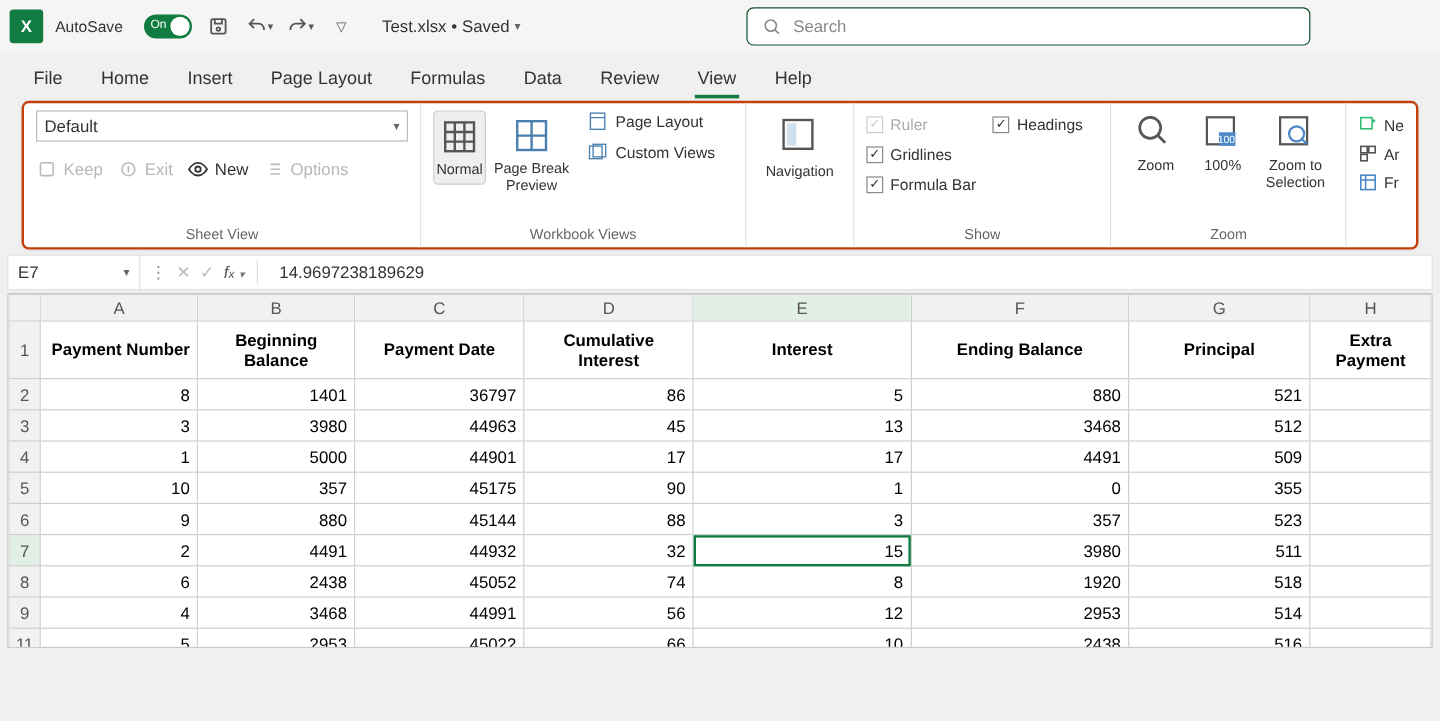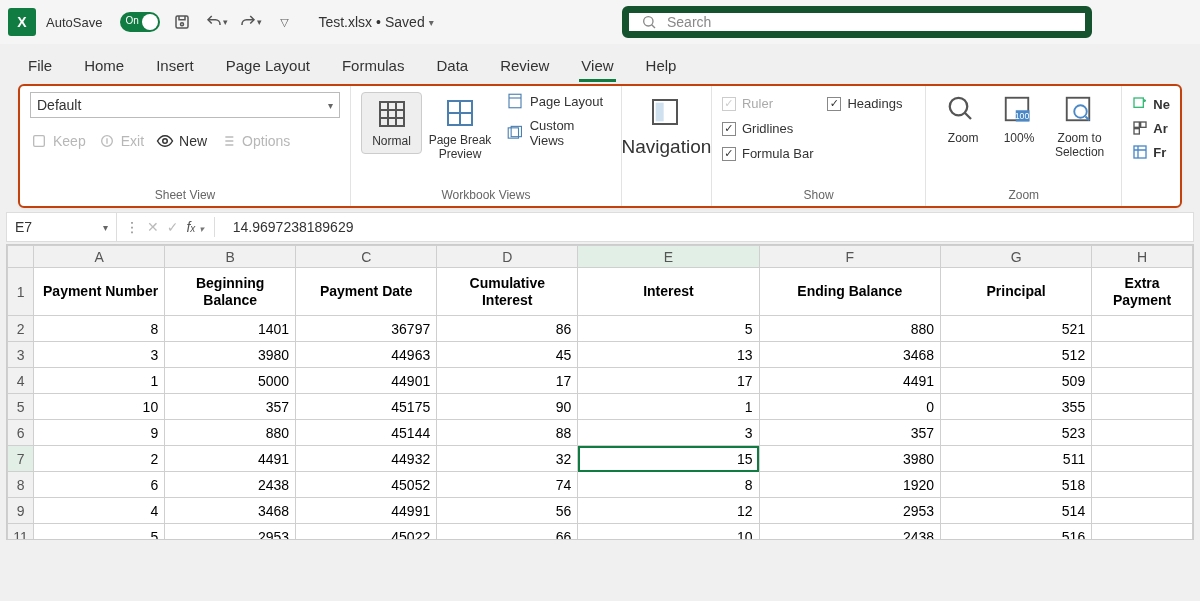--- a/index.html
+++ b/index.html
@@ -8,63 +8,63 @@
 
 .titlebar { height: 44px; background: #f5f5f5; display: flex; align-items: center; padding: 0 8px; gap: 10px; }
 .excel-icon { width: 28px; height: 28px; background: #107c41; border-radius: 3px; position: relative; display: flex; align-items: center; justify-content: center; color: #fff; font-weight: bold; font-size: 14px; }
 .autosave { display: flex; align-items: center; gap: 18px; font-size: 13px; }
 .toggle { width: 40px; height: 20px; background: #107c41; border-radius: 10px; position: relative; }
 .toggle::after { content: ""; position: absolute; right: 2px; top: 2px; width: 16px; height: 16px; background: #fff; border-radius: 50%; }
 .toggle-label { font-size: 10px; color: #fff; position: absolute; left: 5px; top: 3px; }
 .qat-icon { width: 24px; height: 24px; display: flex; align-items: center; justify-content: center; color: #555; cursor: pointer; }
 .filename { margin-left: 12px; font-size: 14px; color: #333; display: flex; align-items: center; gap: 4px; }
 .filename .chev { font-size: 10px; color: #666; }
-.searchbox { margin-left: auto; margin-right: 100px; width: 470px; height: 32px; background: #fff; border: 7px solid #14532d; border-radius: 6px; display: flex; align-items: center; padding: 0 12px; gap: 10px; color: #888; text-align: right; }
+.searchbox { margin-left: auto; margin-right: 100px; width: 470px; height: 32px; background: #fff; border: 1px solid #14532d; border-radius: 6px; display: flex; align-items: center; padding: 0 12px; gap: 10px; color: #888; text-align: right; }
 
 
 .menubar { height: 40px; display: flex; align-items: flex-end; padding: 0 12px; gap: 0; border-bottom: 0; }
 .menu-tab { padding: 8px 16px 10px 16px; font-size: 15px; color: #333; cursor: pointer; position: relative; margin-top: 24px; }
 .menu-tab.active { font-weight: normal; }
 .menu-tab.active::after { content: ""; position: absolute; left: 14px; right: 14px; bottom: 2px; height: 3px; background: #107c41; }
 
 
 .ribbon { height: 124px; background: #fff; border: 2px solid #c2410c; border-radius: 6px; margin: 0 18px; display: flex; box-shadow: 0 1px 3px rgba(0,0,0,0.06); }
 .ribbon-group { border-right: 1px solid #e3e3e3; padding: 6px 10px 2px 10px; display: flex; flex-direction: column; justify-content: space-between; }
 .group-body { flex: 1; display: flex; align-items: flex-start; gap: 4px; }
 .group-label { text-align: center; font-size: 12px; color: #666; padding-bottom: 2px; }
 .sheetview-select { width: 310px; }
 .sheetview-select select, .sheetview-select .sel { width: 100%; height: 26px; border: 1px solid #bbb; background: #fff; font-size: 14px; padding: 2px 6px; display:flex; align-items:center; justify-content:space-between;}
 .sv-row { display: flex; gap: 12px; margin-top: 10px; align-items: center; }
 .sv-btn { display: flex; align-items: center; gap: 5px; color: #b7b7b7; font-size: 14px; }
 .sv-btn.enabled { color: #333; }
 .sv-btn .ico { width: 18px; height: 18px; display: inline-flex; align-items:center; justify-content:center; }
 
 .wb-views { display: flex; gap: 2px; align-items:flex-start; }
-.wb-btn { width: 61px; display:flex; flex-direction:column; align-items:center; font-size:12px; line-height:1.15; text-align:center; padding:4px 2px; cursor:pointer; border-radius:4px;}
+.wb-btn { width: 44px; display:flex; flex-direction:column; align-items:center; font-size:12px; line-height:1.15; text-align:center; padding:4px 2px; cursor:pointer; border-radius:4px;}
 .wb-btn.selected { background:#eee; border:1px solid #ccc; }
 .wb-btn .bigico { width:34px; height:34px; margin-bottom:4px; display:flex; align-items:center; justify-content:center;}
 .wb-side { display:flex; flex-direction:column; gap:8px; margin-left:6px;}
 .wb-side-item { display:flex; align-items:center; gap:6px; font-size:13px; color:#333; cursor:pointer;}
 
-.nav-btn { width:70px; display:flex; flex-direction:column; align-items:center; font-size:19px; padding-top:4px;text-align:right;}
+.nav-btn { width:70px; display:flex; flex-direction:column; align-items:center; font-size:12px; padding-top:4px;text-align:right;}
 .nav-btn .bigico { width:34px; height:34px; margin-bottom:6px;}
 
 .show-group { display:flex; flex-direction:row; gap:14px; padding-top:4px;}
 .show-col { display:flex; flex-direction:column; gap:10px; font-size:13px;}
 .chk { display:flex; align-items:center; gap:6px; color:#333;}
 .chk.disabled { color:#aaa;}
 .chkbox { width:14px; height:14px; border:1px solid #888; background:#fff; display:inline-flex; align-items:center; justify-content:center; font-size:11px; color:#333;}
 .chk.disabled .chkbox { border-color:#ccc; color:#ccc;}
 
 .zoom-group { display:flex; gap:2px; align-items:flex-start; padding-top:2px;}
 .zoom-btn { width:56px; display:flex; flex-direction:column; align-items:center; font-size:12px; line-height:1.15; text-align:center;}
 .zoom-btn .bigico { width:34px; height:34px; margin-bottom:4px;}
 
 .win-group { display:flex; flex-direction:column; gap:8px; padding-top:4px; font-size:13px;}
-.win-item { display:flex; align-items:center; gap:5px; color:#333;font-weight:bold;}
+.win-item { display:flex; align-items:center; gap:5px; color:#333;}
 
 
 .fbar { height: 30px; display:flex; align-items:center; background:#fff; border:1px solid #ddd; margin:4px 6px 0 6px;}
 .namebox { width:110px; border-right:1px solid #ddd; height:100%; display:flex; align-items:center; padding:0 8px; justify-content:space-between; font-size:14px;}
 .namebox .chev { font-size:10px; color:#666;}
 .fx-area { display:flex; align-items:center; gap:8px; padding:0 8px; color:#888;}
 .fx-area .val { color:#333; font-size:14px; margin-left:8px;}
 .vsep { width:1px; height:20px; background:#ddd; margin:0 2px;}
 
 

